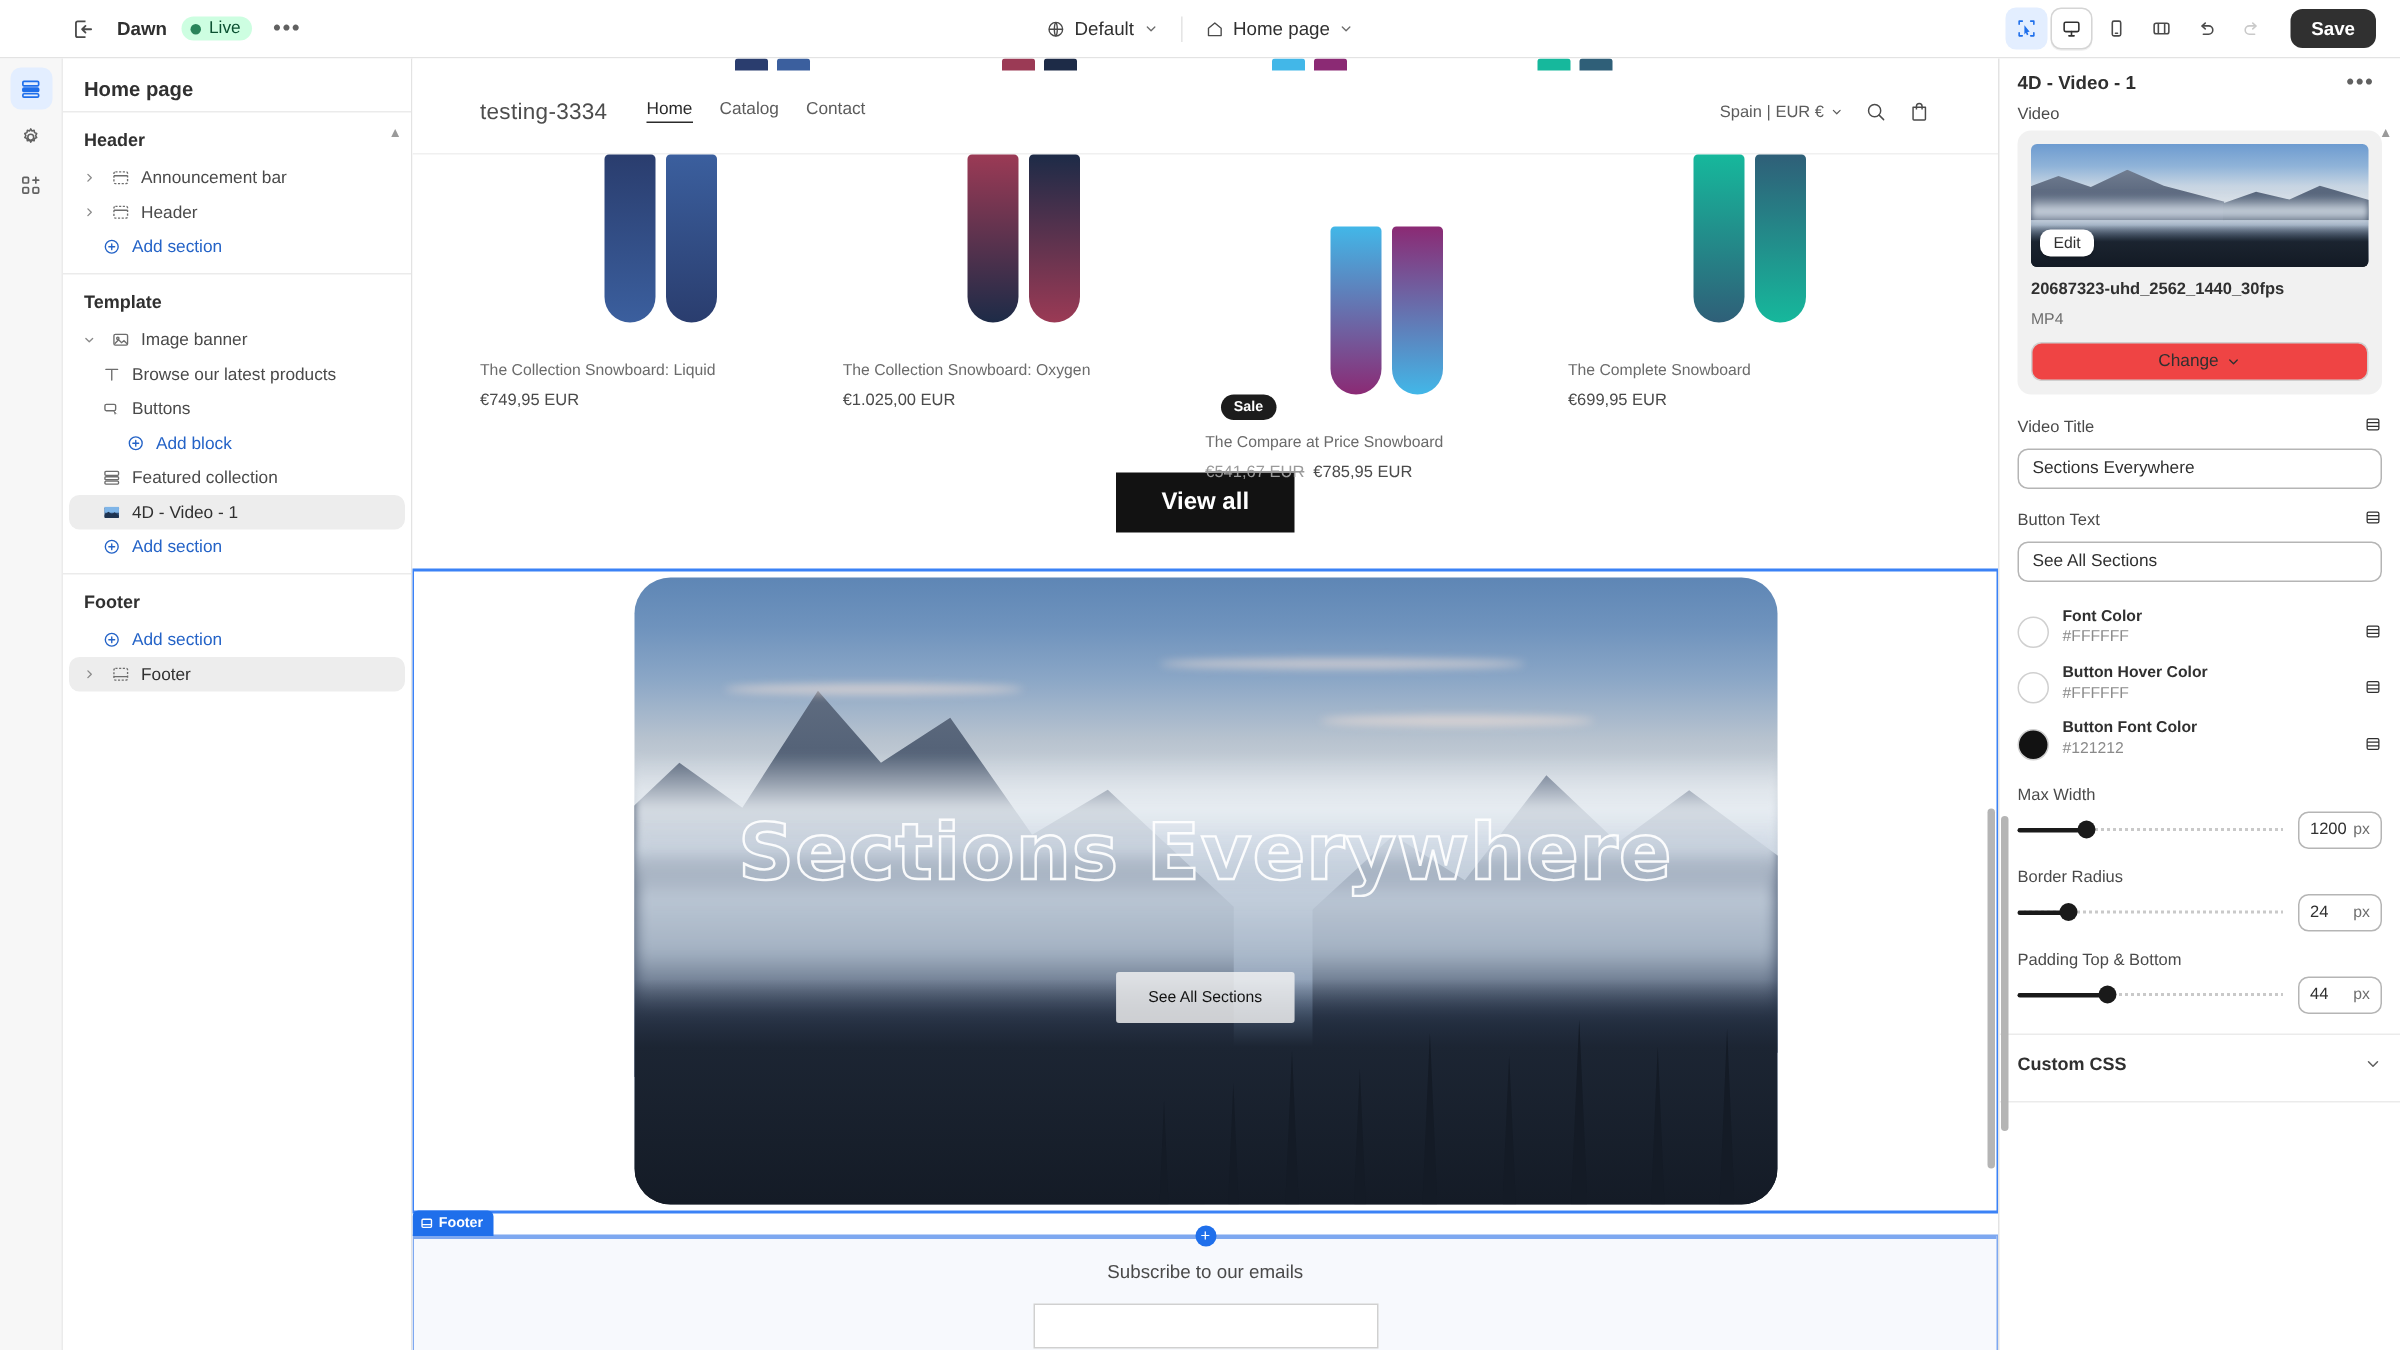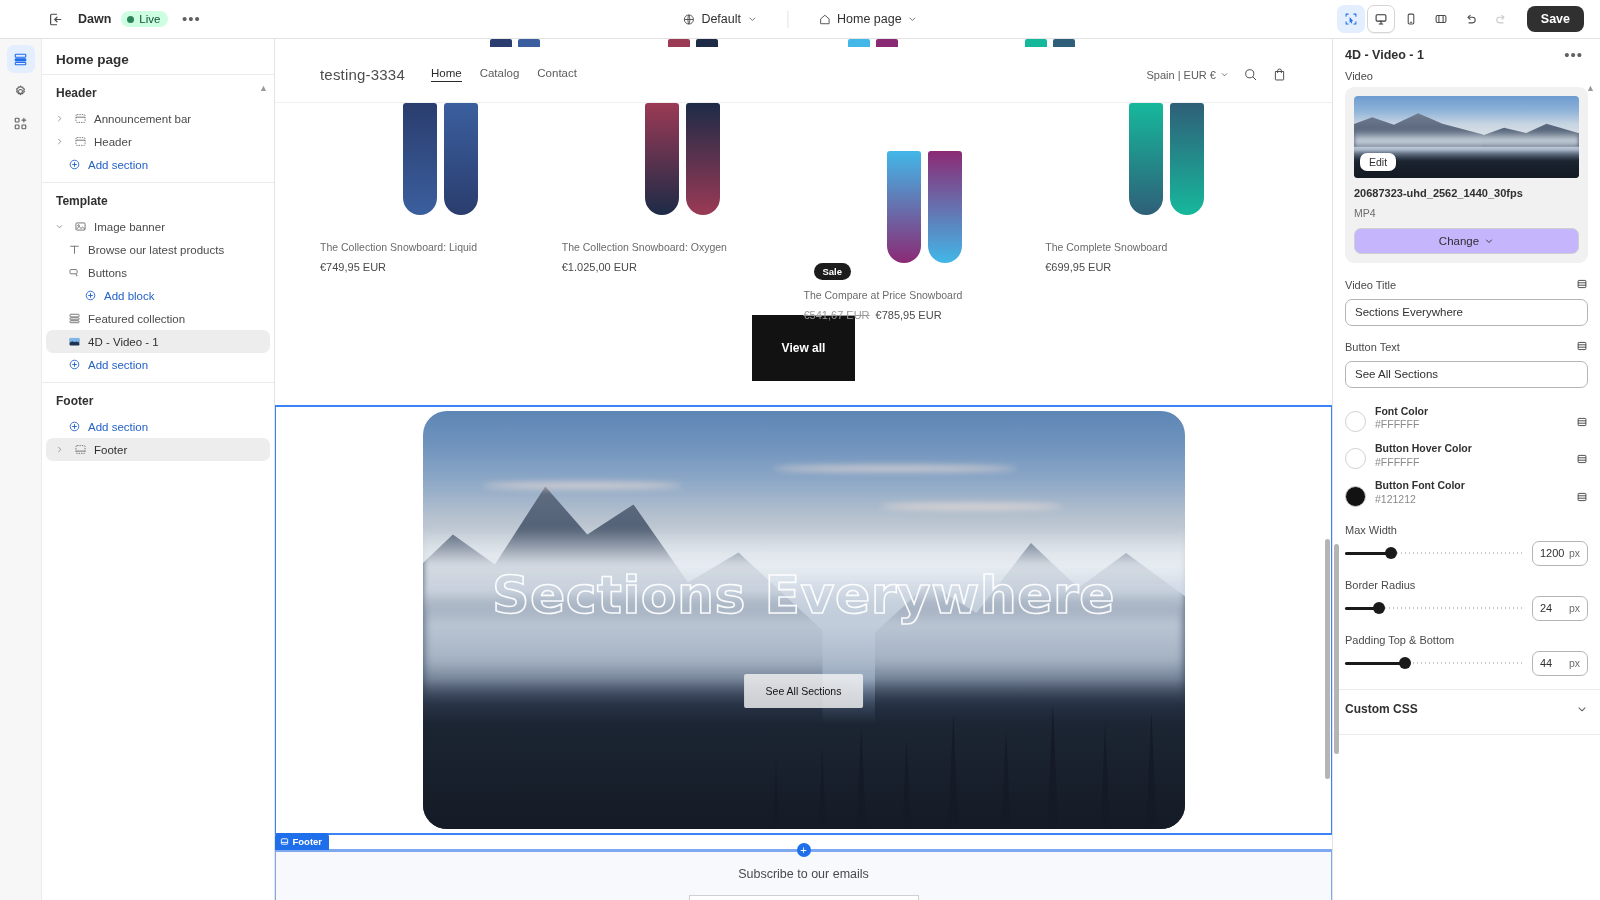--- a/index.html
+++ b/index.html
@@ -30,21 +30,21 @@
   }
   .live-dot { width: 7px; height: 7px; border-radius: 50%; background: #29845a; }
   .dots-btn {
     width: 26px; height: 26px; border-radius: 7px; color: #616161;
     display: flex; align-items: center; justify-content: center;
     font-size: 15px; letter-spacing: 1px; cursor: pointer; line-height: 6px;
   }
 
   .tb-center {
     position: absolute; left: 50%; transform: translateX(-50%);
-    display: flex; align-items: center; gap: 15px;
+    display: flex; align-items: center; gap: 0px;
   }
   .selector {
     display: flex; align-items: center; gap: 6px; padding: 4px 8px;
     border-radius: 7px; cursor: pointer; font-size: 12.5px; color: #303030;
   }
   .sep { width: 1px; height: 17px; background: #e3e3e3; margin: 0 7px; }
 
   .tb-right {
     position: absolute; right: 16px; display: flex; align-items: center; gap: 2px;
   }
@@ -146,22 +146,22 @@
   .pprice { font-size: 11px; color: #4a4a4a; margin-top: 8px; }
   .pprice .old { text-decoration: line-through; color: #9a9a9a; margin-right: 6px; }
   .sale-badge {
     position: absolute; left: 10px; top: 160px; background: #1c1c1c; color: #fff;
     font-size: 9.5px; font-weight: 600; border-radius: 10px; padding: 3px 9px;
   }
   .pcard.offset { padding-top: 48px; }
 
   .viewall-wrap { display: flex; justify-content: center; padding: 12px 0 24px 0; }
   .viewall {
-    background: #121212; color: #fff; font-size: 12px; font-weight: 600;
-    padding: 26px 30px; border: none; cursor: pointer; font-family: inherit;
+    background: #121212; color: #fff; font-size: 16px; font-weight: 600;
+    padding: 11px 30px; border: none; cursor: pointer; font-family: inherit;
   }
 
   
   .sec-video {
     position: relative; margin: 0 -1px; border: 2px solid #3b82f6;
     height: 430px; background: #fff; display: flex;
     align-items: center; justify-content: center;
   }
   .video-banner {
     width: 762px; height: 418px; border-radius: 24px; overflow: hidden;
@@ -300,21 +300,21 @@
     position: absolute; left: 6px; bottom: 7px; background: #fff; color: #303030;
     font-size: 10.5px; font-weight: 500; border-radius: 7px; padding: 3px 9px;
     box-shadow: 0 1px 2px rgba(0,0,0,.2); cursor: pointer;
   }
   .video-fname {
     font-size: 11px; color: #303030; font-weight: 600; margin-top: 8px; line-height: 1.35;
     word-break: break-word;
   }
   .video-type { font-size: 10.5px; color: #6d6d6d; margin-top: 6px; }
   .change-btn {
-    margin-top: 9px; width: 100%; background: #c4b5fd; border: 1px solid #d0d0d0;
+    margin-top: 9px; width: 100%; background: #ef4444; border: 1px solid #d0d0d0;
     border-radius: 7px; height: 26px; font-size: 11.5px; color: #303030;
     cursor: pointer; display: flex; align-items: center; justify-content: center;
     gap: 5px; font-family: inherit;
   }
 
   .rp-input {
     width: 100%; height: 27px; border: 1px solid #b5b5b5; border-radius: 7px;
     padding: 0 9px; font-size: 11.5px; color: #303030; background: #fff;
     font-family: inherit; outline: none;
   }

